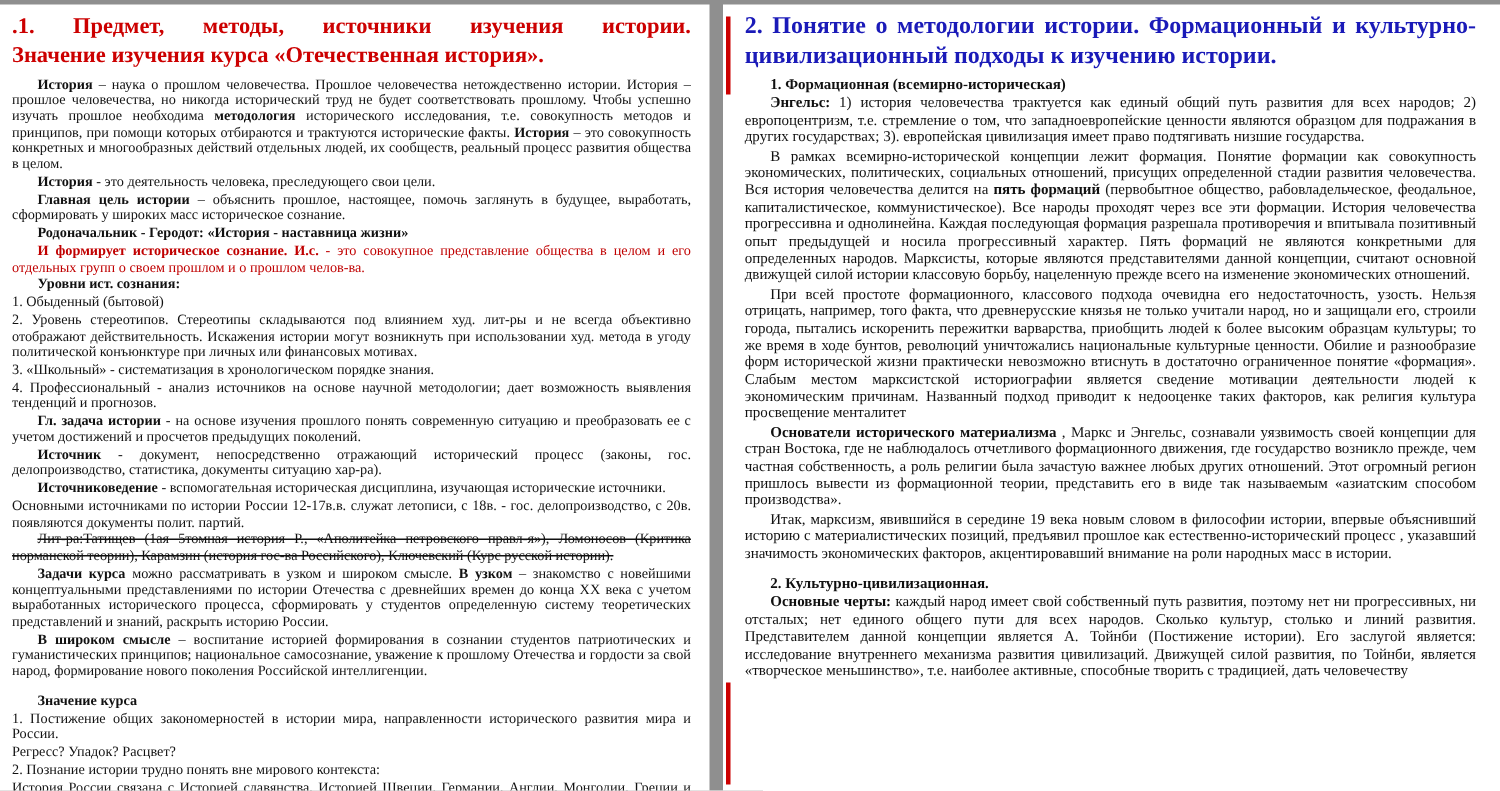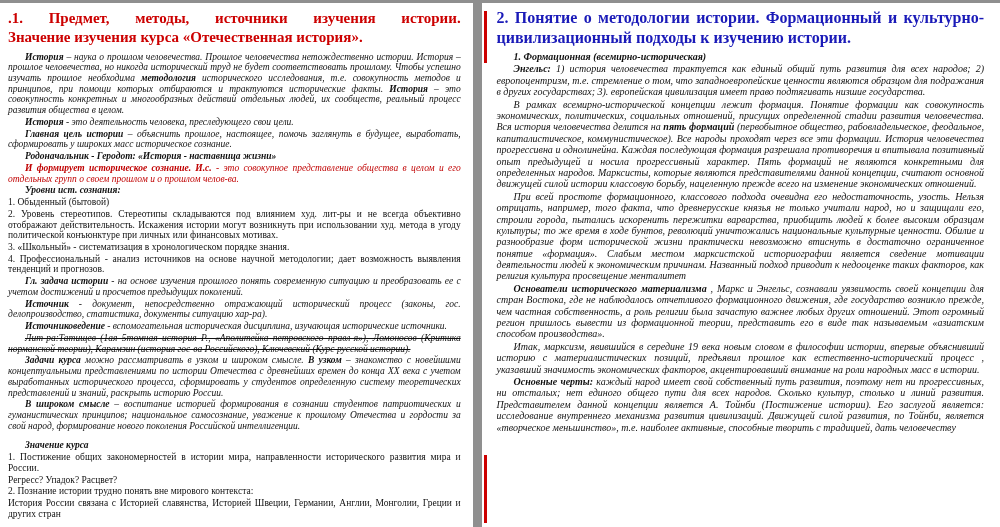--- a/index.html
+++ b/index.html
@@ -9,21 +9,21 @@
   .page { background:#fff; height:560px; position:relative; }
   .page-left { width:526px; padding:6px 12px 0 8px; }
   .gutter { width:11px; height:560px; }
   .page-right { width:575px; padding:5px 16px 0 14px; }
   .title { font-weight:bold; font-size:15px; line-height:1.25; margin-bottom:5px; }
   .title-line { display:block; }
   .line1 { text-align:justify; text-align-last:justify; }
   .title-right { font-size:16px; text-align:justify; line-height:1.22; margin-bottom:4px; }
   .page-left .para { font-size:9.5px; line-height:1.13; text-align:justify; margin-bottom:1px; }
   .page-right .para { font-size:10px; line-height:1.14; text-align:justify; margin-bottom:1px; }
-  .indent { text-indent:17px;font-style:italic; }
+  .indent { text-indent:17px; }
   .gap { margin-top:9px; }
   .b { font-weight:bold; }
   .change-bar { position:absolute; left:2px; width:3px; }
   .bar-top { top:8px; height:52px; }
   .bar-bottom { top:452px; height:68px; }
 </style>
 </head>
 <body style="background: rgb(143, 143, 143);">
 
 <div class="spread">
@@ -40,20 +40,21 @@
         <p class="para indent"><span class="b">Родоначальник - Геродот: «История - наставница жизни»</span></p>
         <p class="para indent" style="color: rgb(192, 0, 0);"><span class="b">И формирует историческое сознание. И.с.</span><span> - это совокупное представление общества в целом и его отдельных групп о своем прошлом и о прошлом челов-ва.</span></p>
         <p class="para indent"><span class="b">Уровни ист. сознания:</span></p>
         <p class="para"><span>1. Обыденный (бытовой)</span></p>
         <p class="para"><span>2. Уровень стереотипов. Стереотипы складываются под влиянием худ. лит-ры и не всегда объективно отображают действительность. Искажения истории могут возникнуть при использовании худ. метода в угоду политической конъюнктуре при личных или финансовых мотивах.</span></p>
         <p class="para"><span>3. «Школьный» - систематизация в хронологическом порядке знания.</span></p>
         <p class="para"><span>4. Профессиональный - анализ источников на основе научной методологии; дает возможность выявления тенденций и прогнозов.</span></p>
         <p class="para indent"><span class="b">Гл. задача истории</span><span> - на основе изучения прошлого понять современную ситуацию и преобразовать ее с учетом достижений и просчетов предыдущих поколений.</span></p>
         <p class="para indent"><span class="b">Источник</span><span> - документ, непосредственно отражающий исторический процесс (законы, гос. делопроизводство, статистика, документы ситуацию хар-ра).</span></p>
         <p class="para indent"><span class="b">Источниковедение</span><span> - вспомогательная историческая дисциплина, изучающая исторические источники.</span></p>
+        <p class="para"><span>Основными источниками по истории России 12-17в.в. служат летописи, с 18в. - гос. делопроизводство, с 20в. появляются документы полит. партий.</span></p>
         <p class="para indent" style="text-decoration: line-through;"><span>Лит-ра:Татищев (1ая 5томная история Р., «Аполитейка петровского правл-я»), Ломоносов (Критика норманской теории), Карамзин (история гос-ва Российского), Ключевский (Курс русской истории).</span></p>
         <p class="para indent"><span class="b">Задачи курса</span><span> можно рассматривать в узком и широком смысле. </span><span class="b">В узком</span><span> – знакомство с новейшими концептуальными представлениями по истории Отечества с древнейших времен до конца XX века с учетом выработанных исторического процесса, сформировать у студентов определенную систему теоретических представлений и знаний, раскрыть историю России.</span></p>
         <p class="para indent"><span class="b">В широком смысле</span><span> – воспитание историей формирования в сознании студентов патриотических и гуманистических принципов; национальное самосознание, уважение к прошлому Отечества и гордости за свой народ, формирование нового поколения Российской интеллигенции.</span></p>
         <p class="para indent gap"><span class="b">Значение курса</span></p>
         <p class="para"><span>1. Постижение общих закономерностей в истории мира, направленности исторического развития мира и России.</span></p>
         <p class="para"><span>Регресс? Упадок?  Расцвет?</span></p>
         <p class="para"><span>2. Познание истории трудно понять вне мирового контекста:</span></p>
         <p class="para"><span>История России связана с Историей славянства, Историей Швеции, Германии, Англии, Монголии, Греции и других стран</span></p>
       </div>
   </section>
@@ -64,17 +65,18 @@
     <div class="change-bar bar-top" style="background: rgb(204, 0, 0);"></div>
     <div class="change-bar bar-bottom" style="background: rgb(204, 0, 0);"></div>
     <h1 class="title title-right" style="color: rgb(26, 26, 184);">2. Понятие о методологии истории. Формационный и культурно-цивилизационный подходы к изучению истории.</h1>
     <div class="content">
         <p class="para indent"><span class="b">1.  Формационная (всемирно-историческая)</span></p>
         <p class="para indent"><span class="b">Энгельс:</span><span> 1) история человечества трактуется как единый общий путь развития для всех народов; 2) европоцентризм, т.е. стремление о том, что западноевропейские ценности являются образцом для подражания в других государствах; 3). европейская цивилизация имеет право подтягивать низшие государства.</span></p>
         <p class="para indent"><span>В рамках всемирно-исторической концепции лежит формация. Понятие формации как совокупность экономических, политических, социальных отношений, присущих определенной стадии развития человечества. Вся история человечества делится на </span><span class="b">пять формаций</span><span> (первобытное общество, рабовладельческое, феодальное, капиталистическое, коммунистическое). Все народы проходят через все эти формации. История человечества прогрессивна и однолинейна. Каждая последующая формация разрешала противоречия и впитывала позитивный опыт предыдущей и носила прогрессивный характер. Пять формаций не являются конкретными для определенных народов. Марксисты, которые являются представителями данной концепции, считают основной движущей силой истории классовую борьбу, нацеленную прежде всего на изменение экономических отношений.</span></p>
         <p class="para indent"><span>При всей простоте формационного, классового подхода очевидна его недостаточность, узость. Нельзя отрицать, например, того факта, что древнерусские князья не только учитали народ, но и защищали его, строили города, пытались искоренить пережитки варварства, приобщить людей к более высоким образцам культуры; то же время в ходе бунтов, революций уничтожались национальные культурные ценности. Обилие и разнообразие форм исторической жизни практически невозможно втиснуть в достаточно ограниченное понятие «формация». Слабым местом марксистской историографии является сведение мотивации деятельности людей к экономическим причинам. Названный подход приводит к недооценке таких факторов, как религия культура просвещение менталитет</span></p>
         <p class="para indent"><span class="b">Основатели исторического материализма</span><span> , Маркс и Энгельс,  сознавали уязвимость своей концепции для стран Востока, где не наблюдалось отчетливого формационного движения, где государство возникло прежде, чем частная собственность, а роль религии была зачастую важнее любых других отношений. Этот огромный регион пришлось вывести из формационной теории, представить его в виде так называемым «азиатским способом производства».</span></p>
         <p class="para indent"><span>Итак, марксизм, явившийся в середине 19 века новым словом в философии истории, впервые объяснивший историю с материалистических позиций, предъявил прошлое как естественно-исторический процесс , указавший значимость экономических факторов, акцентировавший внимание на роли народных масс в истории.</span></p>
+        <p class="para indent gap"><span class="b">2. Культурно-цивилизационная.</span></p>
         <p class="para indent"><span class="b">Основные черты:</span><span> каждый народ имеет свой собственный путь развития, поэтому нет ни прогрессивных, ни отсталых; нет единого общего пути для всех народов. Сколько культур, столько и линий развития. Представителем данной концепции является А. Тойнби (Постижение истории).  Его заслугой  является: исследование внутреннего механизма развития цивилизаций. Движущей силой развития, по Тойнби, является «творческое меньшинство», т.е. наиболее активные, способные творить с традицией, дать человечеству</span></p>
       </div>
   </section>
 
 </div>
 
 </body></html>

